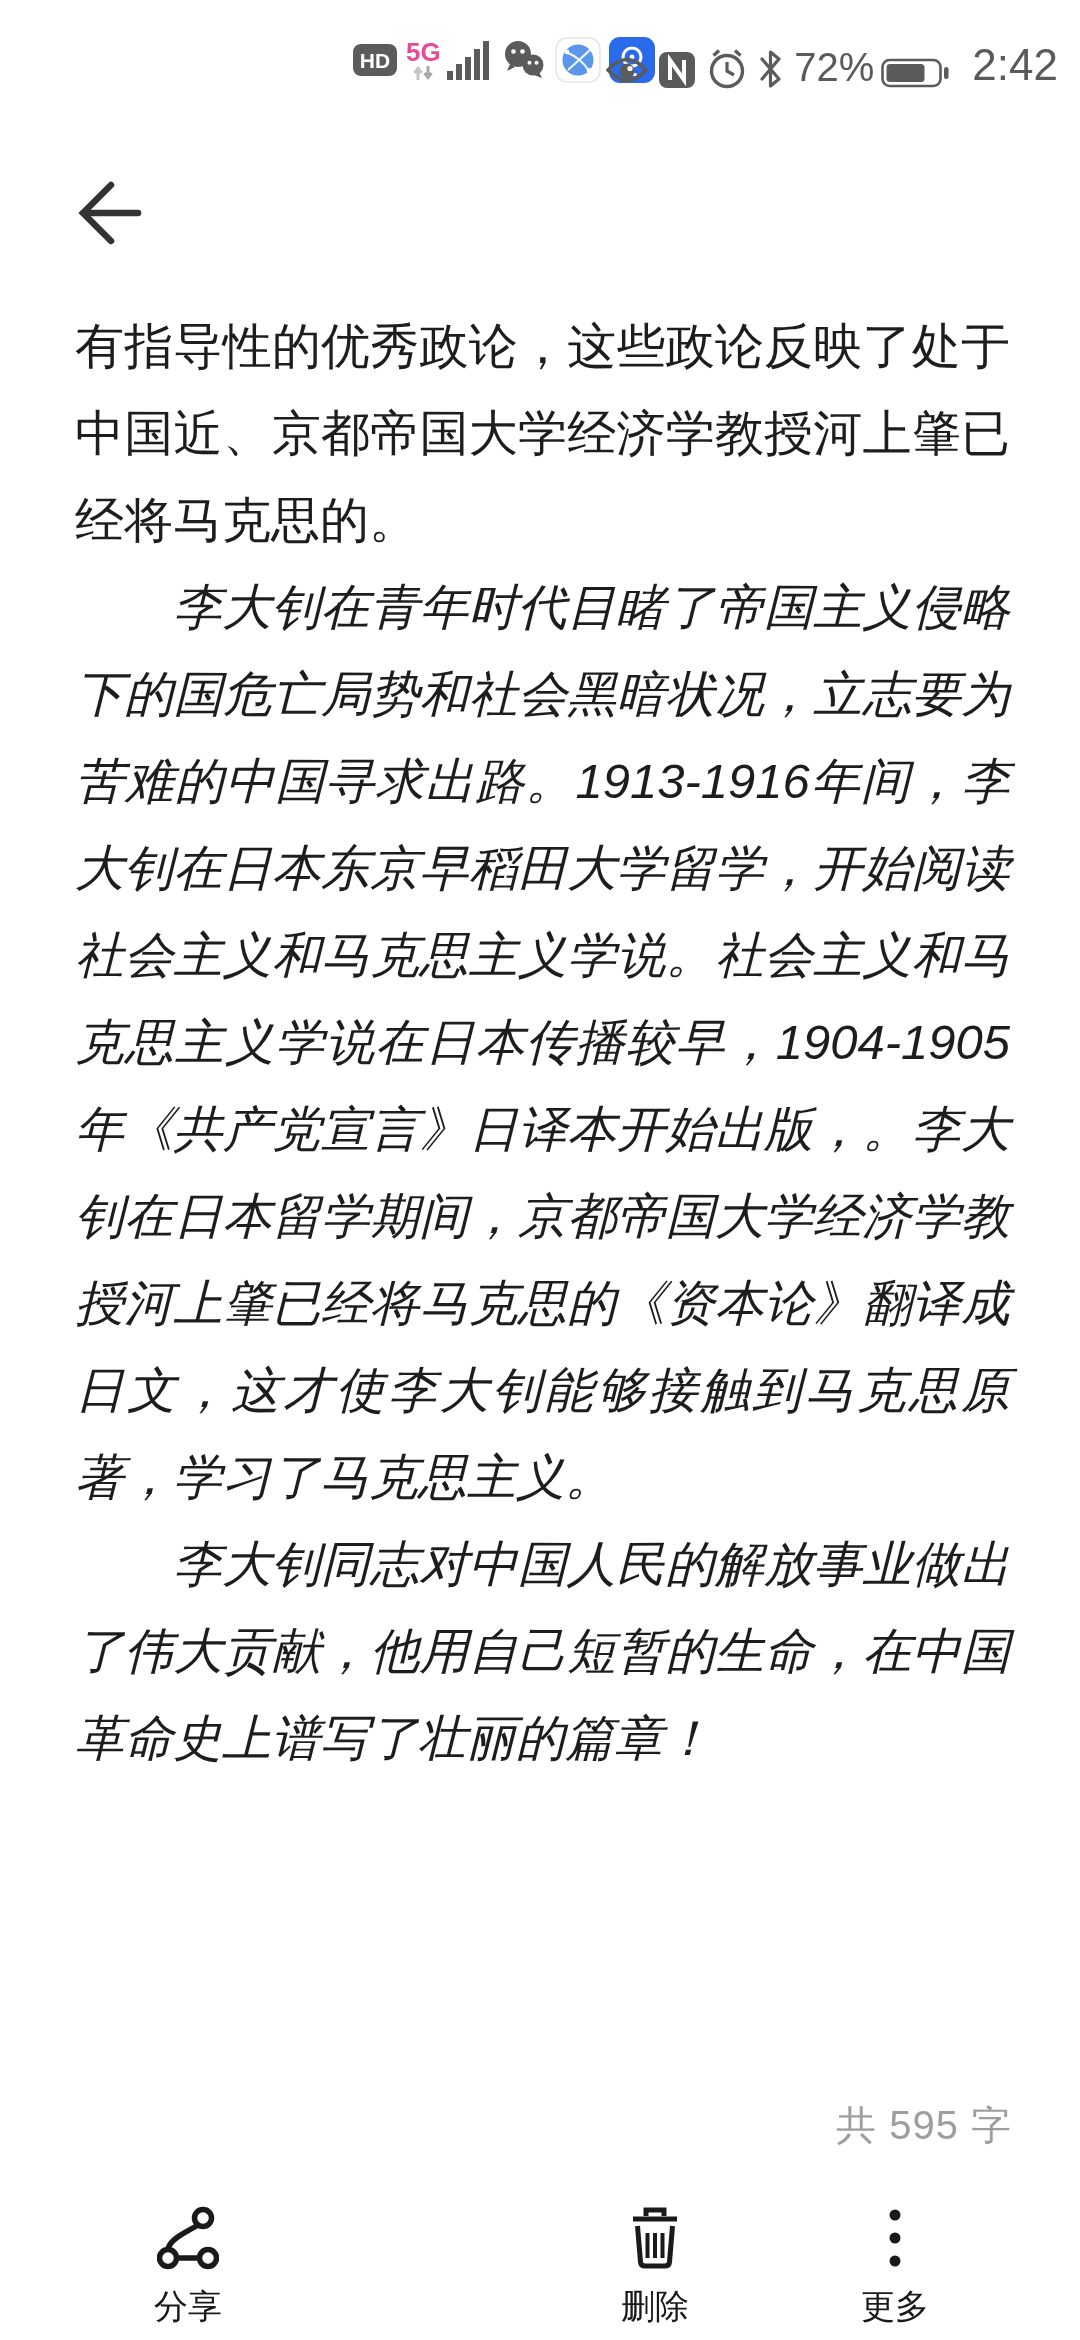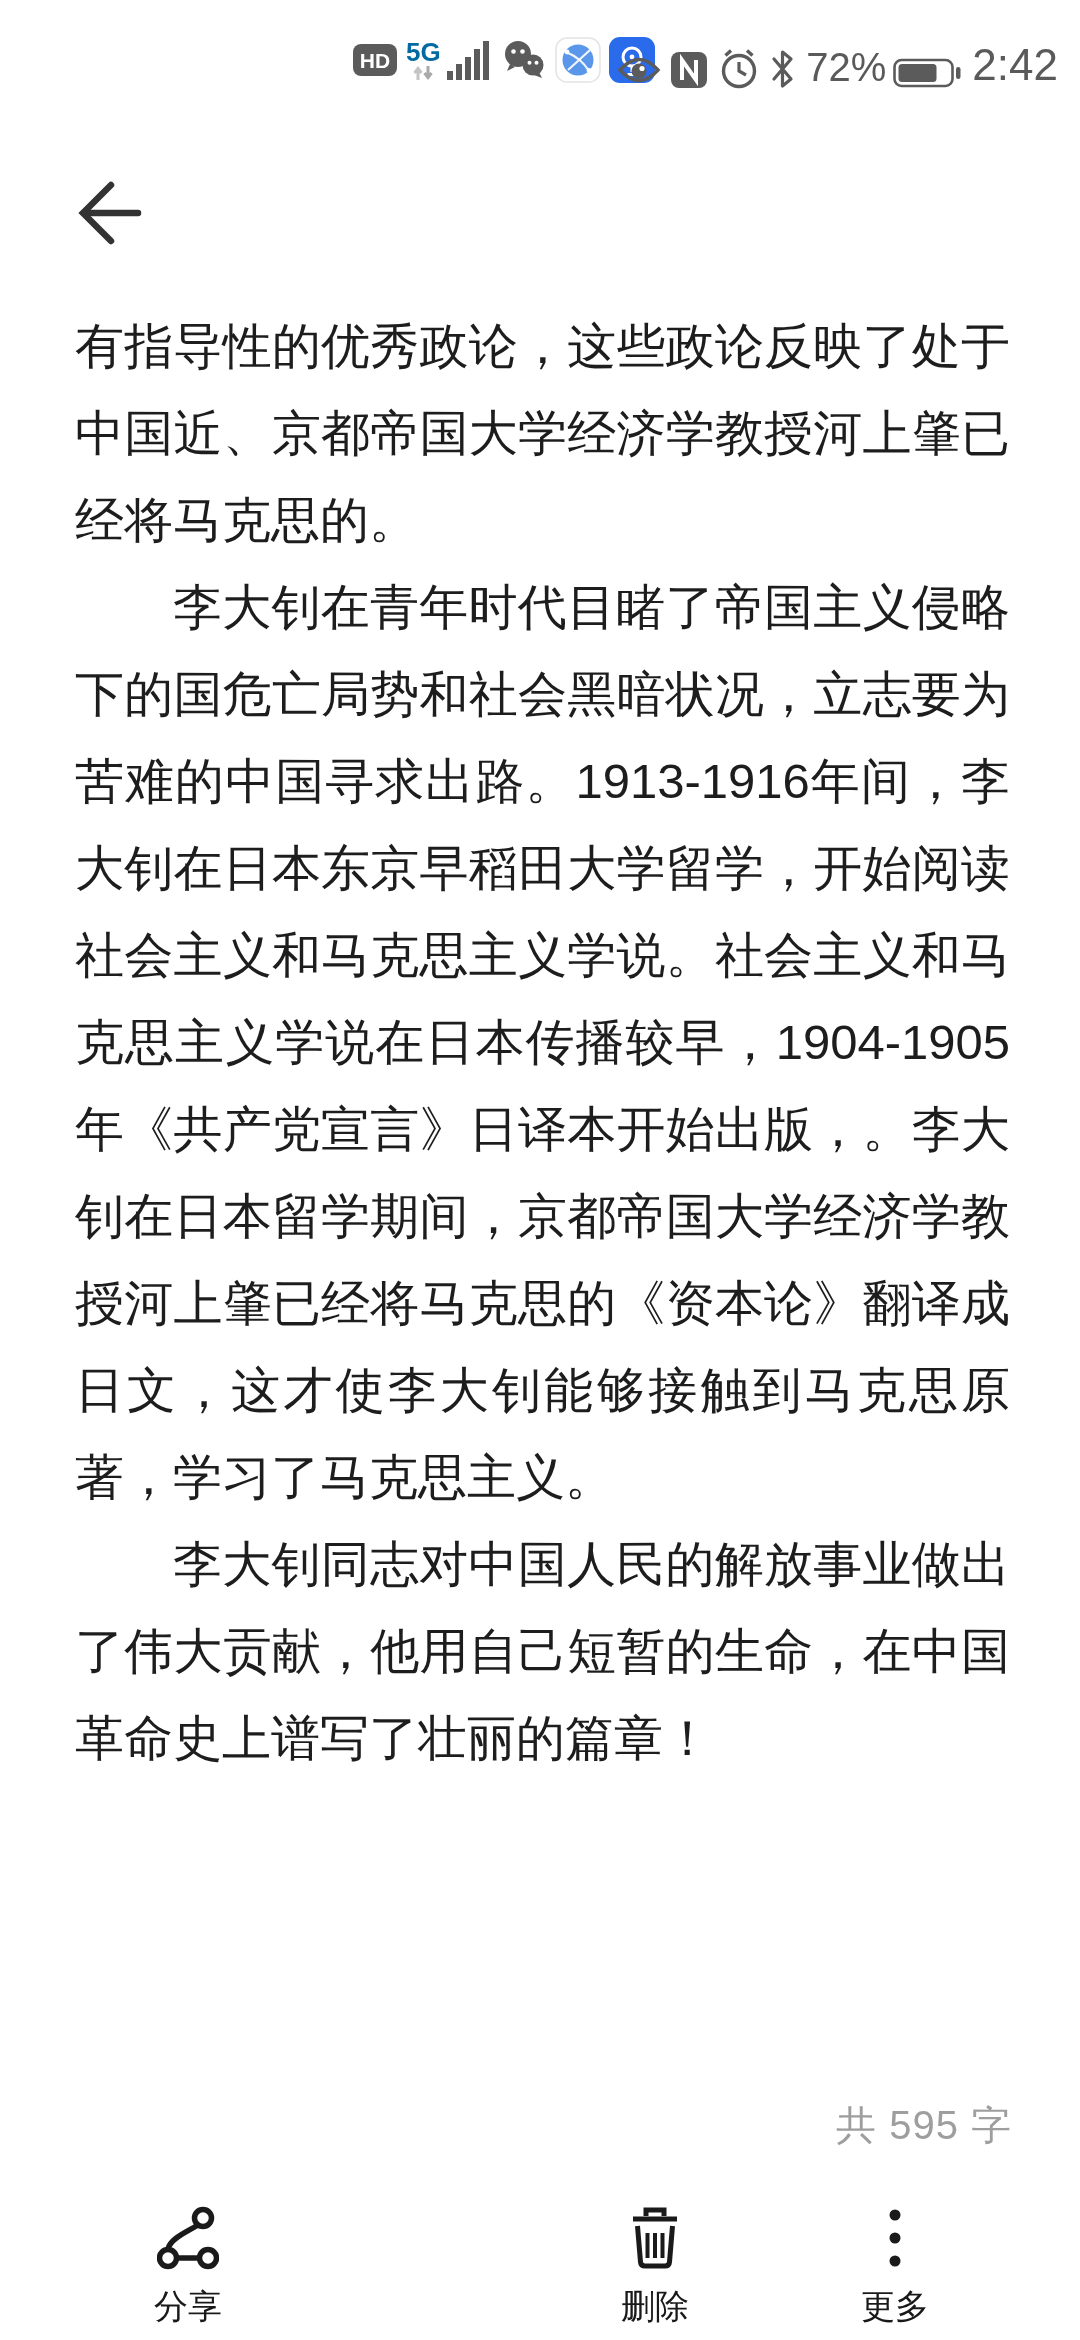--- a/index.html
+++ b/index.html
@@ -9,34 +9,34 @@
     font-family:"Liberation Sans",sans-serif;
     color:#1d1d1d;
     position:relative;
     overflow:hidden;
   }
   
   .statusbar{position:absolute;top:30px;left:0;width:1080px;height:60px;}
   .sb-left{position:absolute;left:352px;top:0;height:60px;display:flex;align-items:center;gap:8px;}
   .sb-right{position:absolute;right:22px;top:0;height:60px;display:flex;align-items:flex-end;gap:7px;}
   .net-block{display:flex;flex-direction:column;align-items:center;line-height:1;margin-right:-2px;}
-  .net-label{font-size:26px;font-weight:bold;color:#0369a1;letter-spacing:0;}
+  .net-label{font-size:26px;font-weight:bold;color:#ec4899;letter-spacing:0;}
   .pct{font-size:40px;color:#5a5a5a;margin-left:2px;}
-  .time{font-size:44px;color:#5a5a5a;margin-left:4px;}
+  .time{font-size:44px;color:#5a5a5a;margin-left:16px;}
   svg{display:block;}
   
   .backbtn{position:absolute;left:76px;top:178px;width:66px;height:70px;cursor:pointer;}
   
   .note{
     position:absolute;left:75px;top:303px;width:935px;
     font-size:49px;line-height:87px;color:#1d1d1d;
     text-align:justify;
   }
   .note p{margin:0;padding:0;}
-  .note p.indent{text-indent:2em;}
+  .note p.indent{text-indent:2em;font-style:italic;}
   .wordcount{
     position:absolute;right:68px;top:2098px;
     font-size:40px;color:#9e9e9e;letter-spacing:1px;
   }
   
   .toolbar{position:absolute;left:0;bottom:0;width:1080px;height:135px;}
   .tool{
     position:absolute;top:0;width:150px;height:130px;
     display:flex;flex-direction:column;align-items:center;justify-content:flex-start;
     cursor:pointer;

